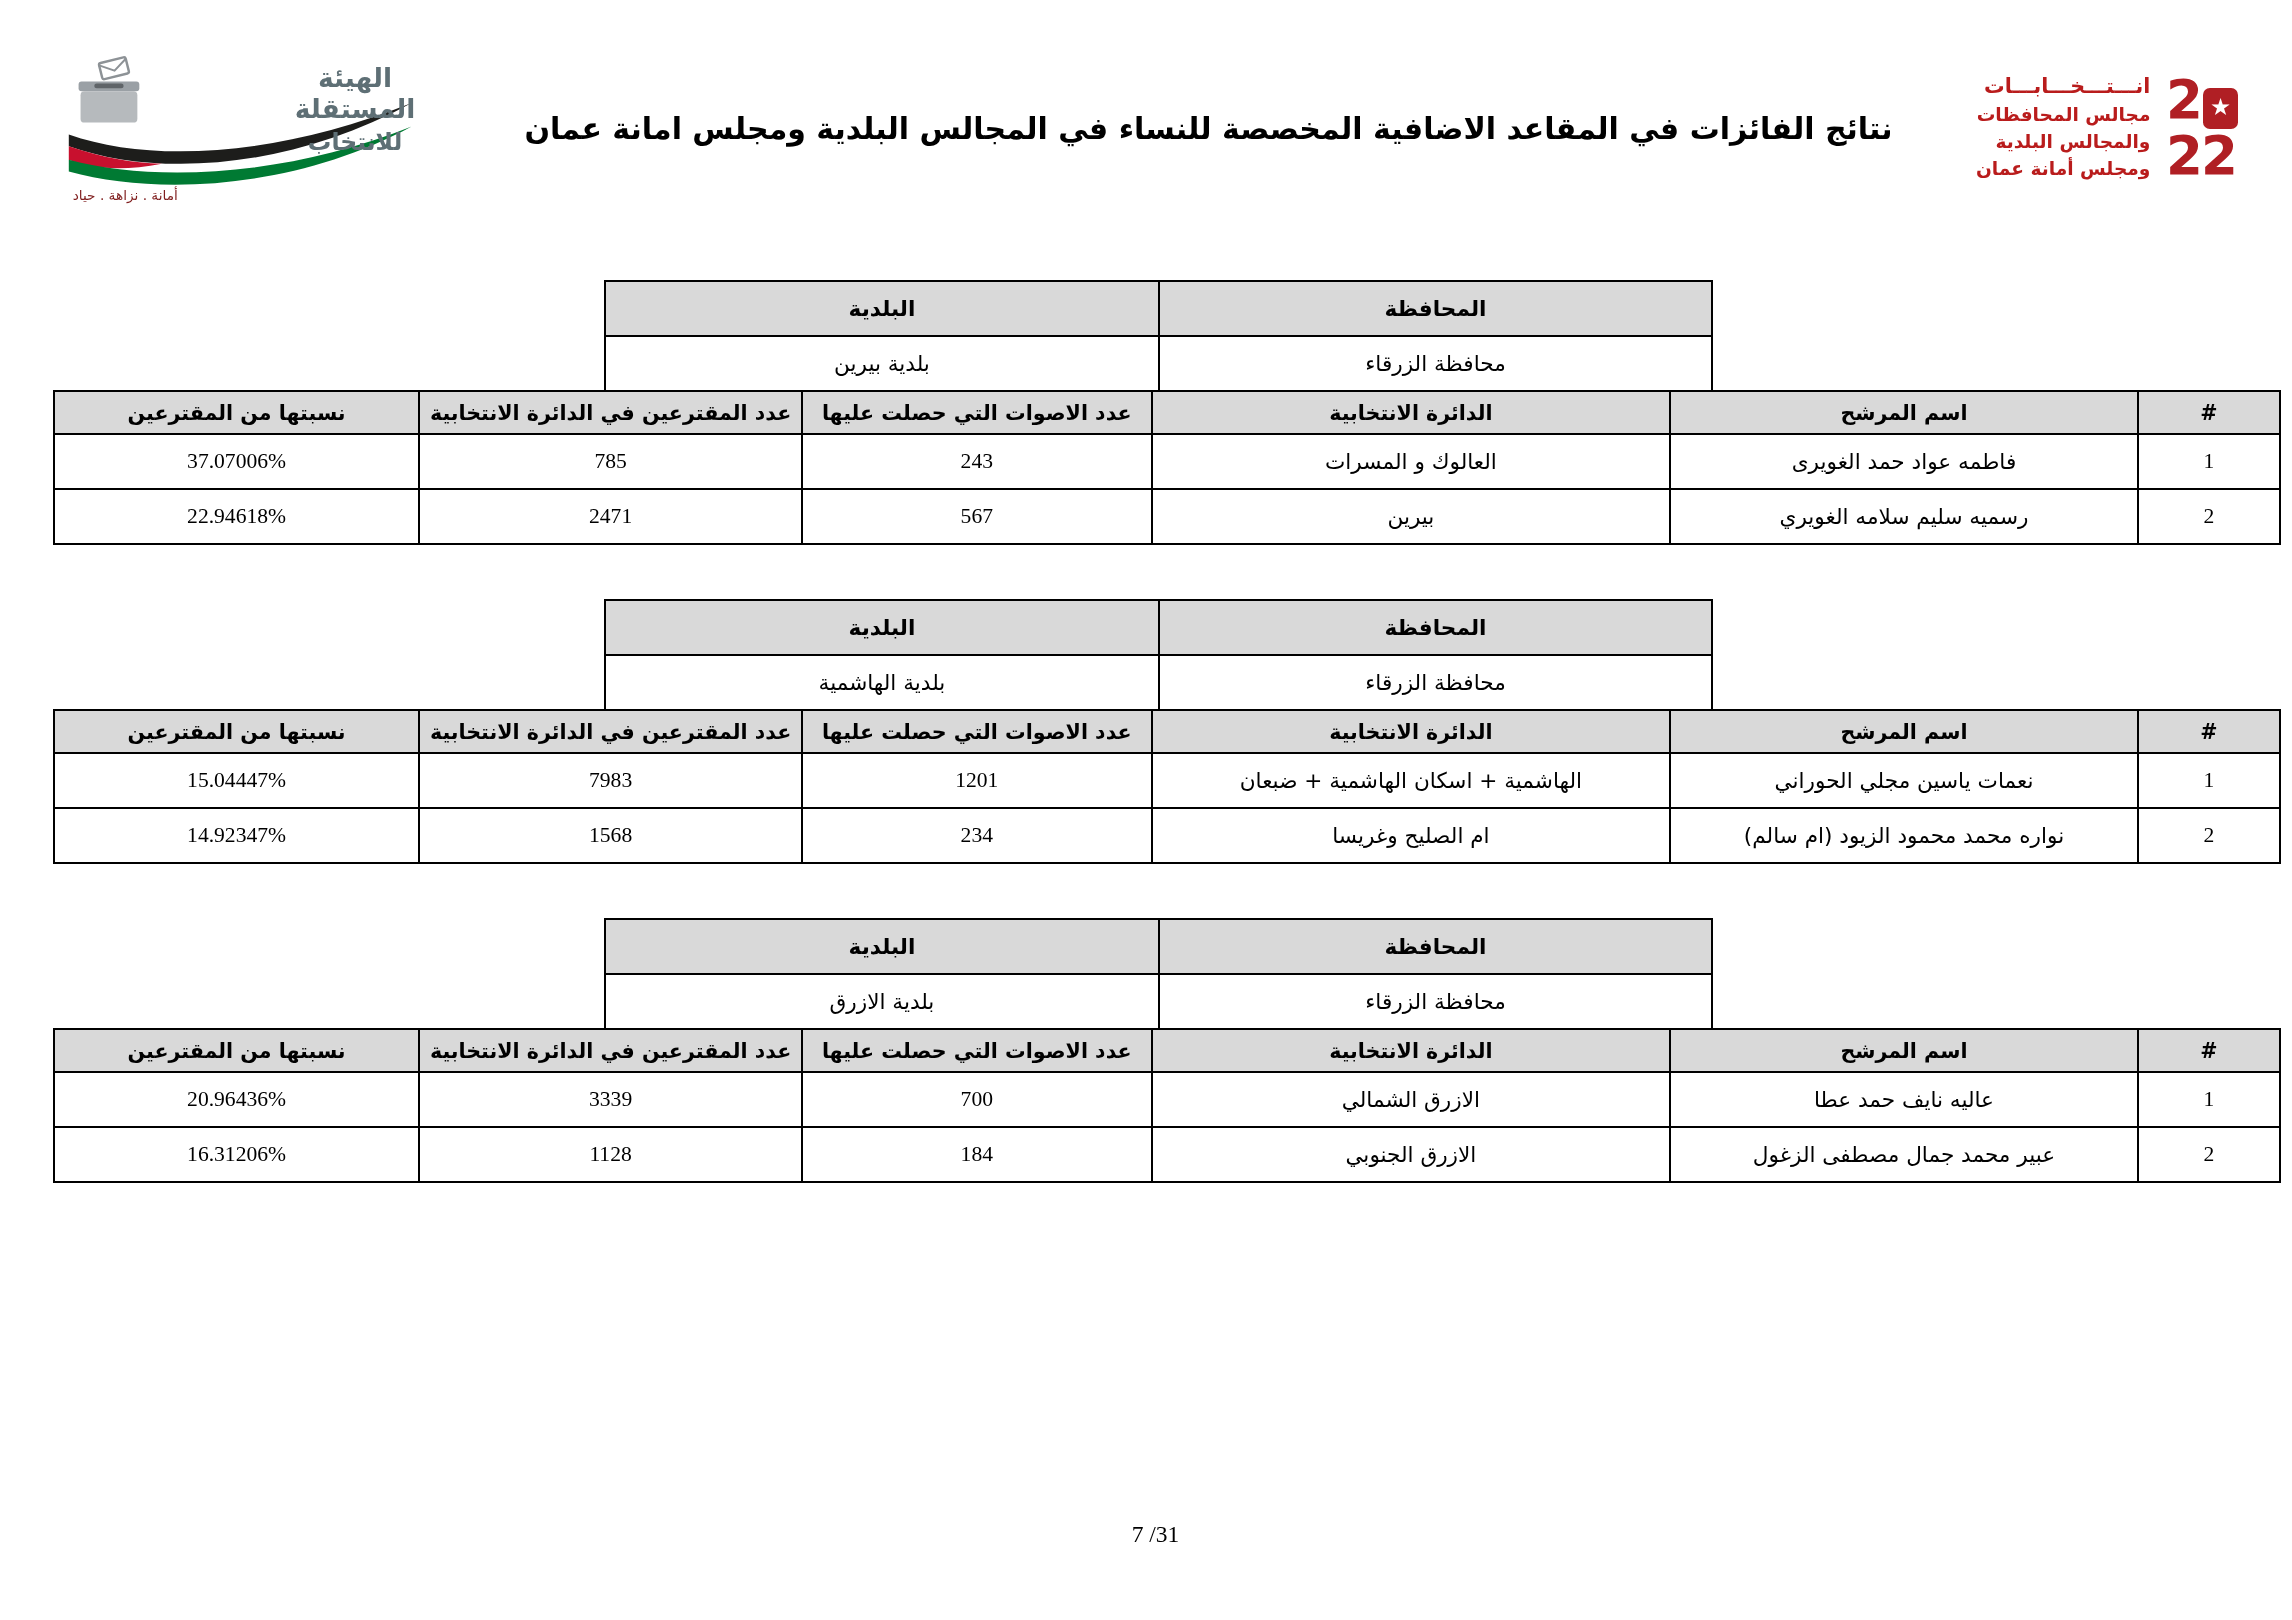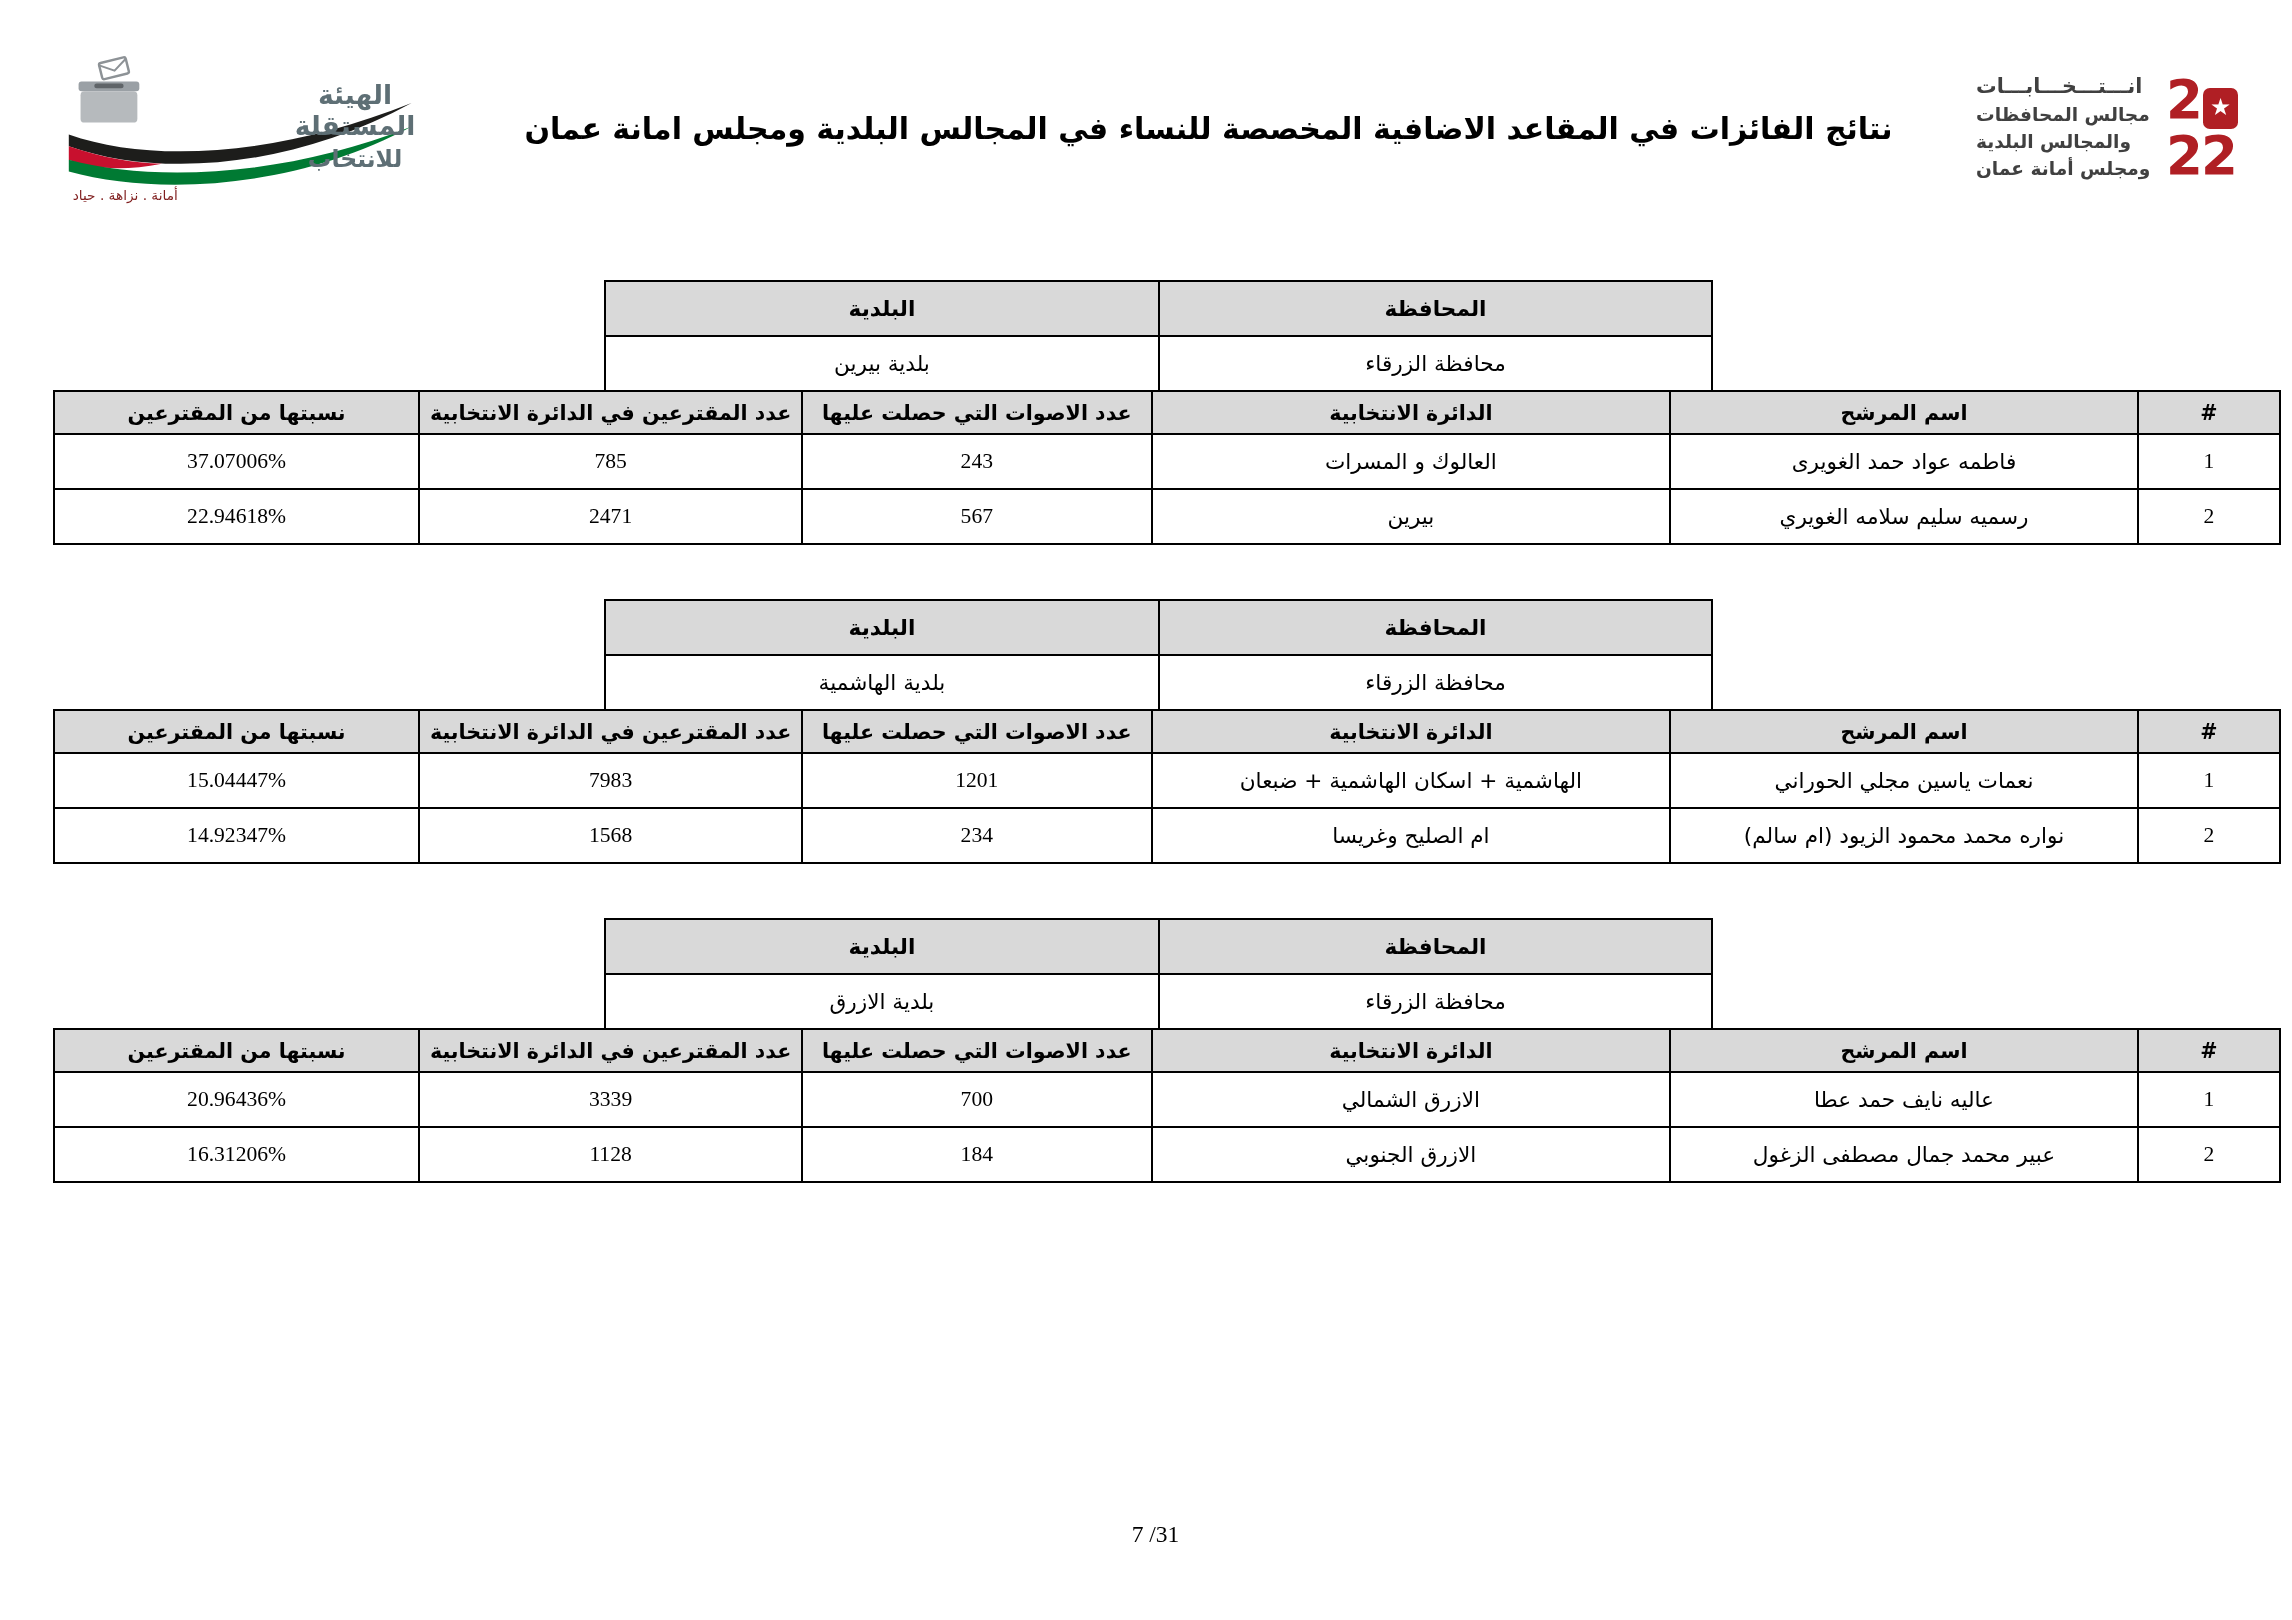--- a/index.html
+++ b/index.html
@@ -21,21 +21,21 @@
     display:flex;
     align-items:center;
     padding:51px 55px 0 59px;
     height:206px;
   }
 
   
   .iec-logo { position:relative; width:382px; height:149px; flex:0 0 auto; }
   .iec-logo svg { position:absolute; left:0; top:0; }
   .iec-text {
-    position:absolute; right:0; top:25px;
+    position:absolute; right:0; top:8px;
     text-align:center; color:#5e6f75; direction:rtl;
     width:172px;
   }
   .iec-text .l1 { font-size:26.5px; font-weight:bold; letter-spacing:1px; }
   .iec-text .l2 { font-size:23.5px; font-weight:bold; margin-top:3.9px; letter-spacing:2px; }
   .iec-tagline {
     position:absolute; left:13.7px; bottom:0;
     font-size:13.7px; color:#7f1d1d; letter-spacing:3.9px; direction:rtl;
     white-space:nowrap;
   }
@@ -47,21 +47,21 @@
     font-size:30px;
     font-weight:bold;
     color:#000;
     direction:rtl;
     padding:0 23.5px;
     line-height:1.3;
   }
 
   
   .logo-2022 { flex:0 0 auto; display:flex; direction:ltr; align-items:center; gap:15.7px; }
-  .logo-2022 .lines { text-align:left; direction:rtl; color:#404040; }
+  .logo-2022 .lines { text-align:right; direction:rtl; color:#b91c1c; }
   .logo-2022 .lines .ln1 { font-size:20.6px; font-weight:bold; letter-spacing:1px; margin-bottom:3.9px; }
   .logo-2022 .lines .ln  { font-size:18.6px; font-weight:bold; line-height:1.45; }
   .year-block { text-align:left; }
   .year-line {
     font-size:53px; font-weight:800; color:#b01f24;
     line-height:0.92; letter-spacing:-2px;
     font-family:"DejaVu Sans", sans-serif;
   }
   .star-box {
     display:inline-flex; align-items:center; justify-content:center;

